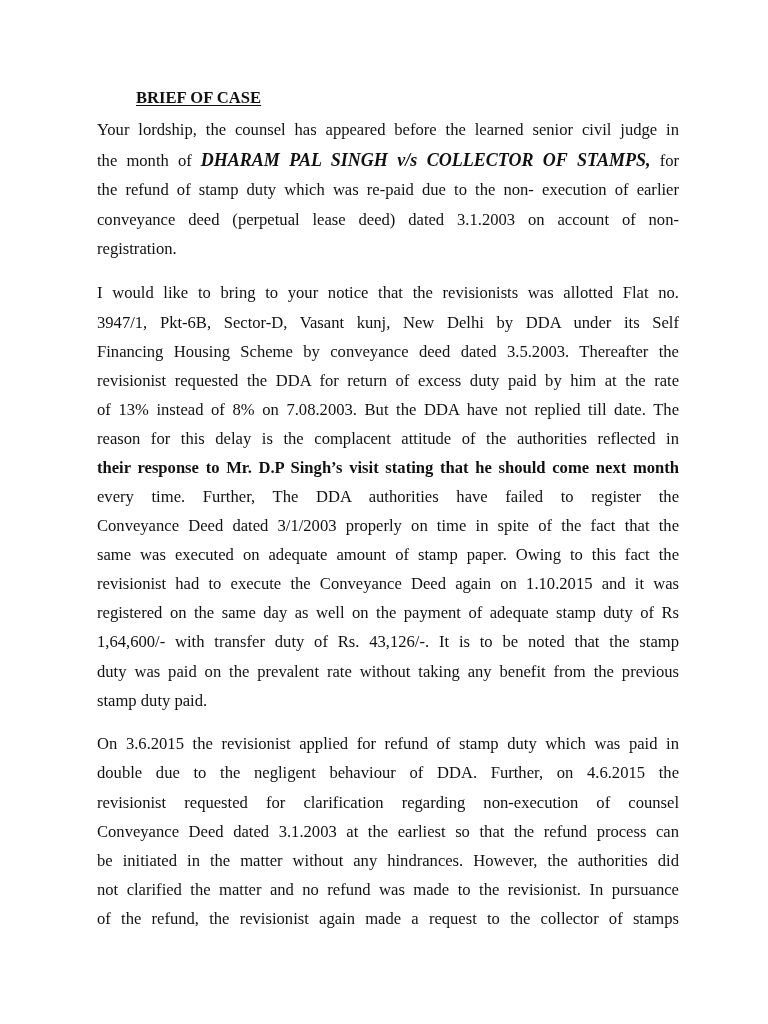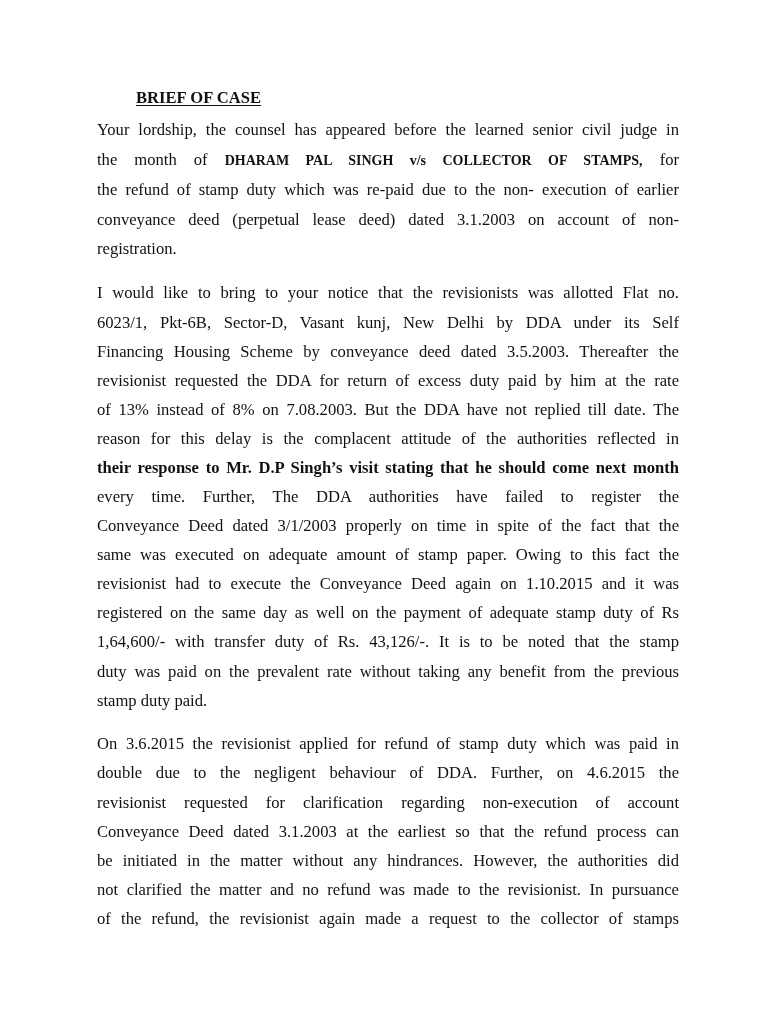--- a/index.html
+++ b/index.html
@@ -4,58 +4,58 @@
 <style>
   html, body { margin: 0; padding: 0; background: #ffffff; }
   body { width: 768px; height: 1024px; position: relative; overflow: hidden;
          font-family: "Liberation Serif", "DejaVu Serif", serif; color: #111111; }
   .line { position: absolute; left: 97px; width: 582px; font-size: 16.6px; line-height: 20px;
           white-space: nowrap; text-align: justify; text-align-last: justify; }
   .line.last { text-align-last: left; }
   .heading { position: absolute; left: 93px; top: 88px; font-size: 16.6px; font-weight: bold;
              text-decoration: underline; text-underline-offset: 2px; margin-left: 43px; }
   .bold { font-weight: bold; }
-  .big { font-size: 14px; }
+  .big { font-size: 18px; font-style: italic; }
 </style>
 </head>
 <body>
 
 <div>
   <div class="heading">BRIEF OF CASE</div>
 
   <div>
     <div class="line" style="top:120px">Your lordship, the counsel has appeared before the learned senior civil judge in</div>
     <div class="line" style="top:150px">
       <span>the month of </span><span class="bold big">DHARAM PAL SINGH v/s COLLECTOR OF STAMPS,</span><span> for</span>
     </div>
     <div class="line" style="top:180px">the refund of stamp duty which was re-paid due to the non- execution of earlier</div>
     <div class="line" style="top:210px">conveyance deed (perpetual lease deed) dated 3.1.2003 on account of non-</div>
     <div class="line last" style="top:239px">registration.</div>
   </div>
 
   <div>
     <div class="line" style="top:283px">I would like to bring to your notice that the revisionists was allotted Flat no.</div>
-    <div class="line" style="top:313px">6023/1, Pkt-6B, Sector-D, Vasant kunj, New Delhi by DDA under its Self</div>
+    <div class="line" style="top:313px">3947/1, Pkt-6B, Sector-D, Vasant kunj, New Delhi by DDA under its Self</div>
     <div class="line" style="top:342px">Financing Housing Scheme by conveyance deed dated 3.5.2003. Thereafter the</div>
     <div class="line" style="top:371px">revisionist requested the DDA for return of excess duty paid by him at the rate</div>
     <div class="line" style="top:400px">of 13% instead of 8% on 7.08.2003. But the DDA have not replied till date. The</div>
     <div class="line" style="top:429px">reason for this delay is the complacent attitude of the authorities reflected in</div>
     <div class="line bold" style="top:458px">their response to Mr. D.P Singh’s visit stating that he should come next month</div>
     <div class="line" style="top:487px">every time. Further, The DDA authorities have failed to register the</div>
     <div class="line" style="top:516px">Conveyance Deed dated 3/1/2003 properly on time in spite of the fact that the</div>
     <div class="line" style="top:545px">same was executed on adequate amount of stamp paper. Owing to this fact the</div>
     <div class="line" style="top:574px">revisionist had to execute the Conveyance Deed again on 1.10.2015 and it was</div>
     <div class="line" style="top:603px">registered on the same day as well on the payment of adequate stamp duty of Rs</div>
     <div class="line" style="top:632px">1,64,600/- with transfer duty of Rs. 43,126/-. It is to be noted that the stamp</div>
     <div class="line" style="top:662px">duty was paid on the prevalent rate without taking any benefit from the previous</div>
     <div class="line last" style="top:691px">stamp duty paid.</div>
   </div>
 
   <div>
     <div class="line" style="top:734px">On 3.6.2015 the revisionist applied for refund of stamp duty which was paid in</div>
     <div class="line" style="top:763px">double due to the negligent behaviour of DDA. Further, on 4.6.2015 the</div>
-    <div class="line" style="top:793px">revisionist requested for clarification regarding non-execution of account</div>
+    <div class="line" style="top:793px">revisionist requested for clarification regarding non-execution of counsel</div>
     <div class="line" style="top:822px">Conveyance Deed dated 3.1.2003 at the earliest so that the refund process can</div>
     <div class="line" style="top:851px">be initiated in the matter without any hindrances. However, the authorities did</div>
     <div class="line" style="top:880px">not clarified the matter and no refund was made to the revisionist. In pursuance</div>
     <div class="line" style="top:909px">of the refund, the revisionist again made a request to the collector of stamps</div>
   </div>
 </div>
 
 </body></html>

